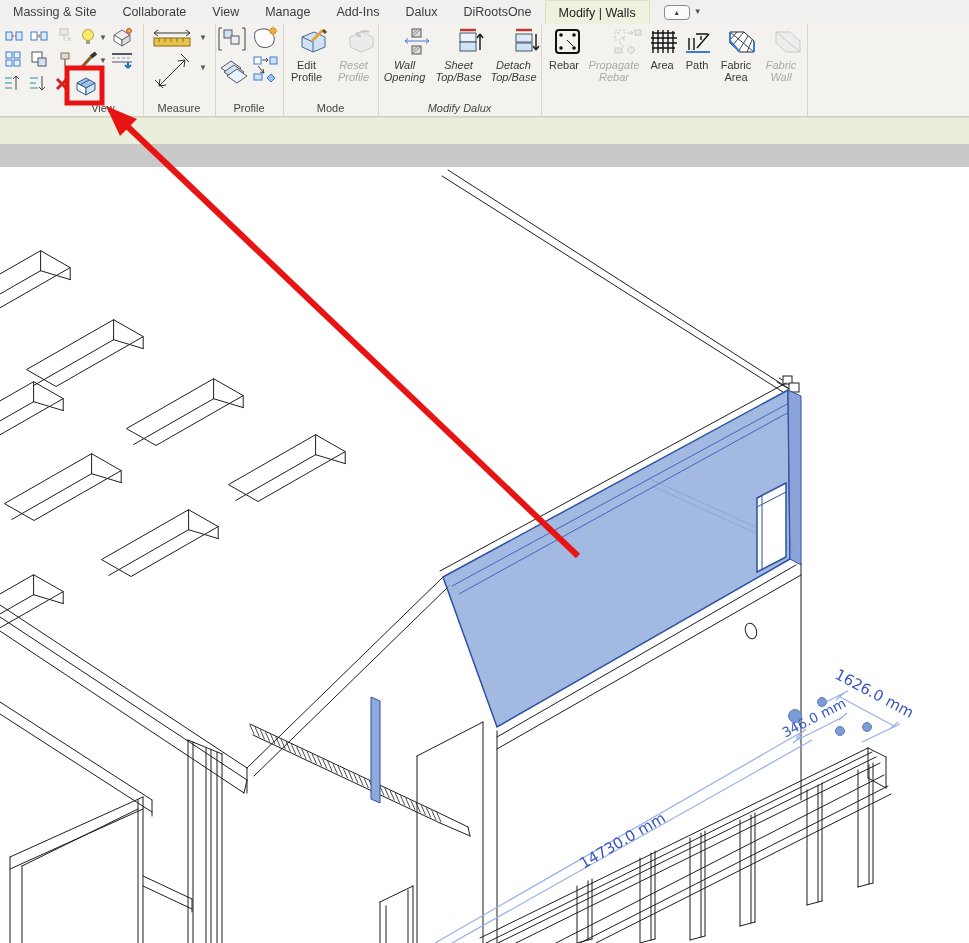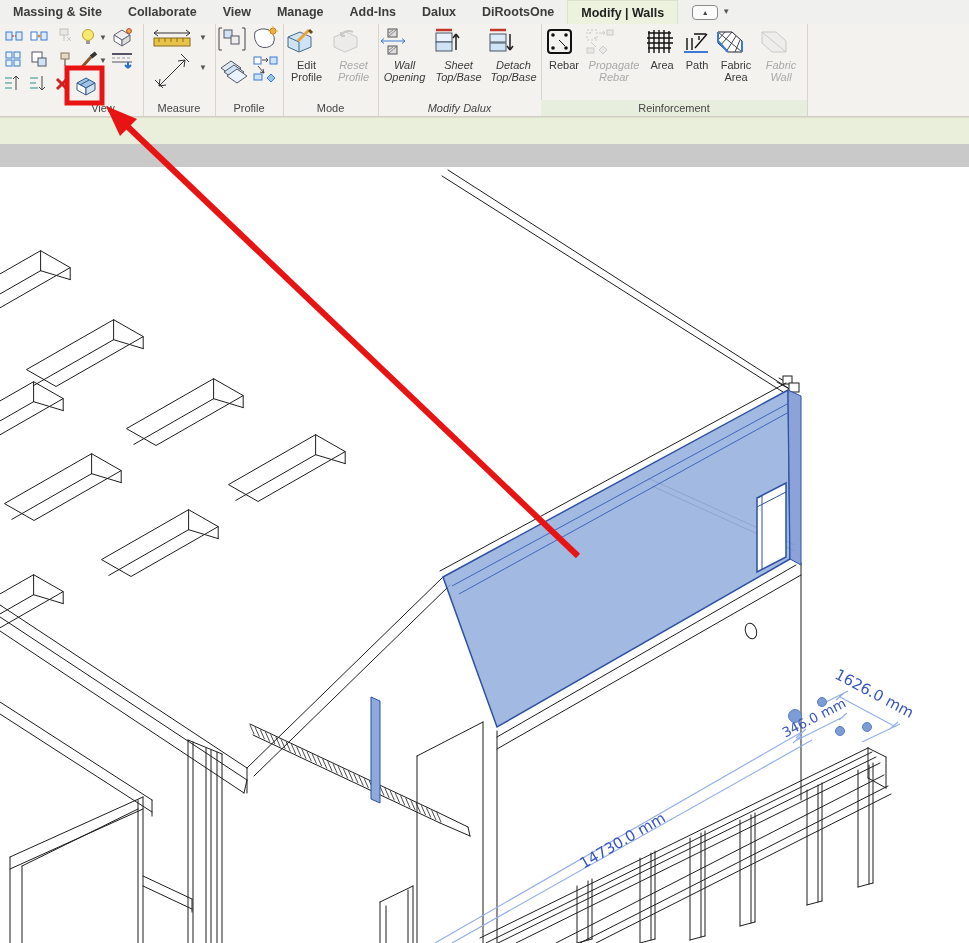--- a/index.html
+++ b/index.html
@@ -1,36 +1,36 @@
 <!DOCTYPE html>
 <html><head>
 <meta charset="utf-8">
 <style>
   html,body{margin:0;padding:0;background:#666;}
   .app{position:relative;width:969px;height:943px;background:#fff;overflow:hidden;
        font-family:"Liberation Sans","DejaVu Sans",sans-serif;-webkit-font-smoothing:antialiased;}
   
   .tabbar{position:absolute;top:0;left:0;width:100%;height:24px;background:#f0f0ee;
-          display:flex;align-items:stretch;font-size:12.5px;color:#3c3c3c;font-weight:bold;}
+          display:flex;align-items:stretch;font-size:12.5px;color:#3c3c3c;}
   .tab{padding:0 13px;display:flex;align-items:center;cursor:default;white-space:nowrap;}
   .tab.active{background:#edf2df;border:1px solid #dbe2c9;border-bottom:none;color:#222;}
   .collapse-btn{margin-left:14px;display:flex;align-items:center;gap:4px;}
   .collapse-rect{width:24px;height:13px;border:1px solid #8a8a8a;border-radius:4px;background:#fbfbfb;
                  display:flex;align-items:center;justify-content:center;font-size:7px;color:#444;}
   .caret{font-size:8px;color:#555;line-height:1;}
   
   .ribbon{position:absolute;top:24px;left:0;width:100%;height:92px;background:#f4f2ee;
           border-bottom:1px solid #d2cfc8;}
   .panel{position:absolute;top:0;height:92px;border-right:1px solid #d8d5ce;}
   .pname{position:absolute;left:0;right:0;bottom:0;height:16px;line-height:16px;text-align:center;
          font-size:11px;color:#444;}
   .pname.green{background:#e8eedd;}
   .ico{position:absolute;}
   .btnrow{position:absolute;top:2px;left:0;right:0;display:flex;justify-content:center;gap:2px;}
-  .bigbtn{display:flex;flex-direction:column;align-items:flex-start;font-size:11px;line-height:12px;
+  .bigbtn{display:flex;flex-direction:column;align-items:flex-end;font-size:11px;line-height:12px;
           text-align:center;color:#3a3a3a;cursor:default;}
   .bigbtn svg{margin:2px 0 3px 0;}
   .bigbtn.dis{color:#a9a9a9;font-style:italic;}
   .bigbtn.dis svg{opacity:.45;filter:grayscale(1);}
   .lbl{width:100%;}
   
   .optionsbar{position:absolute;top:117px;left:0;width:100%;height:27px;background:#e9efda;
               border-top:1px solid #dadec9;}
   .graybar{position:absolute;top:144px;left:0;width:100%;height:23px;background:#c9c9c9;}
   
@@ -286,21 +286,20 @@
           <span class="lbl">Fabric Area</span>
         </div>
         <div class="bigbtn dis" style="width:44px">
           <svg width="30" height="28">
               <path d="M3,4 h14 l10,9 v11 h-14 l-10,-9 Z" fill="#e8e8e8" stroke="#999"></path>
               <path d="M3,4 l24,20" stroke="#999"></path>
             </svg>
           <span class="lbl">Fabric Wall</span>
         </div>
       </div>
-      <div class="pname green">Reinforcement</div>
     </div>
   </div>
 
   <div class="optionsbar"></div>
   <div class="graybar"></div>
 
   <div class="canvas">
     <svg width="969" height="776" viewBox="0 167 969 776">
       <g stroke="#1e1e1e" stroke-width="1" fill="none" stroke-linecap="round">
 

